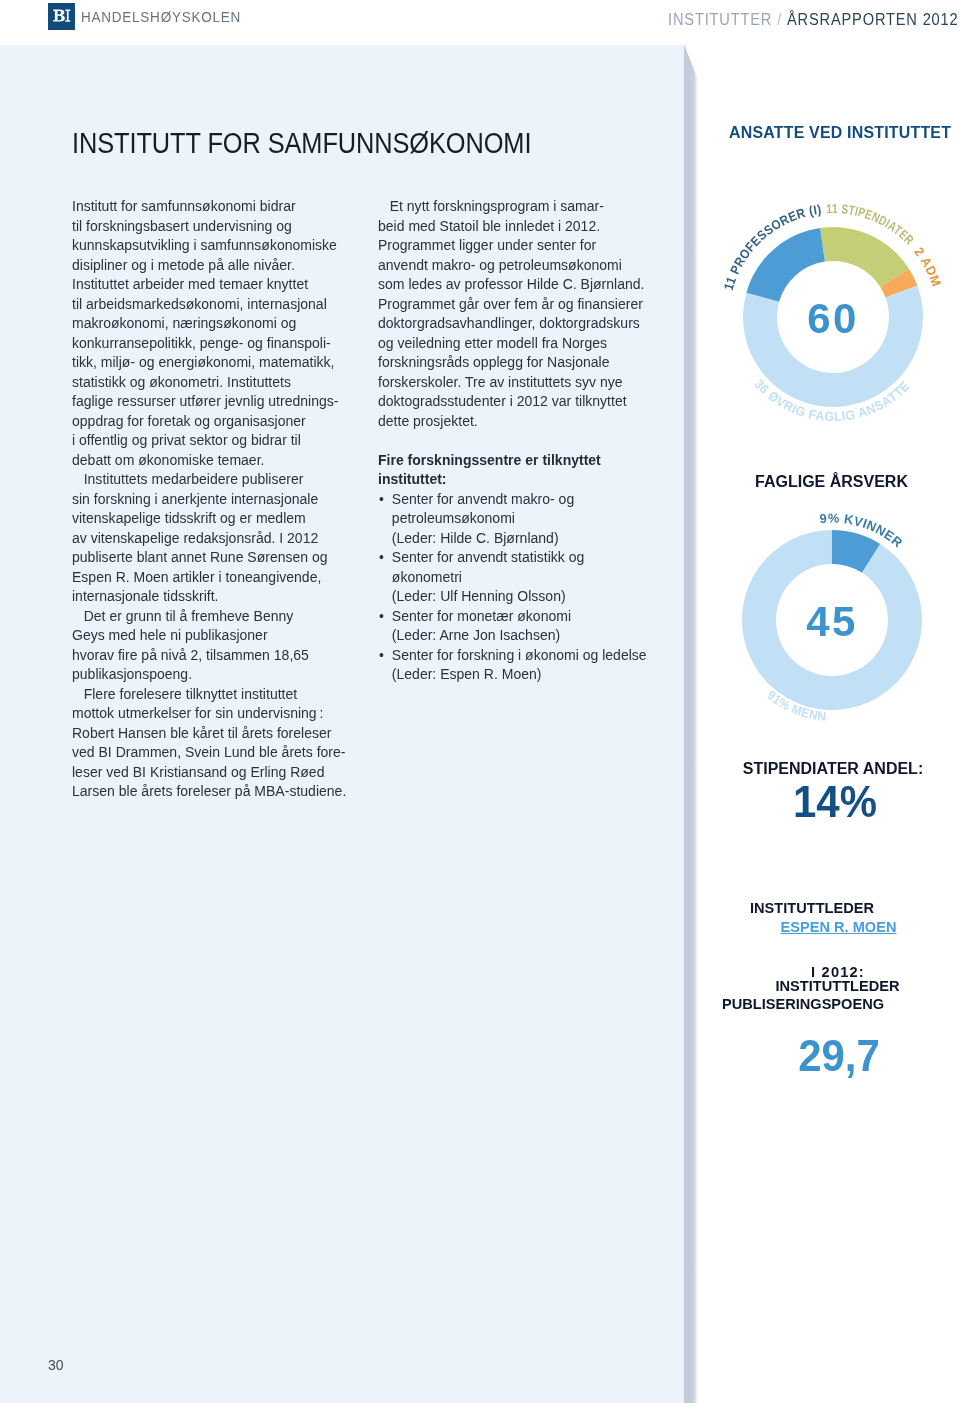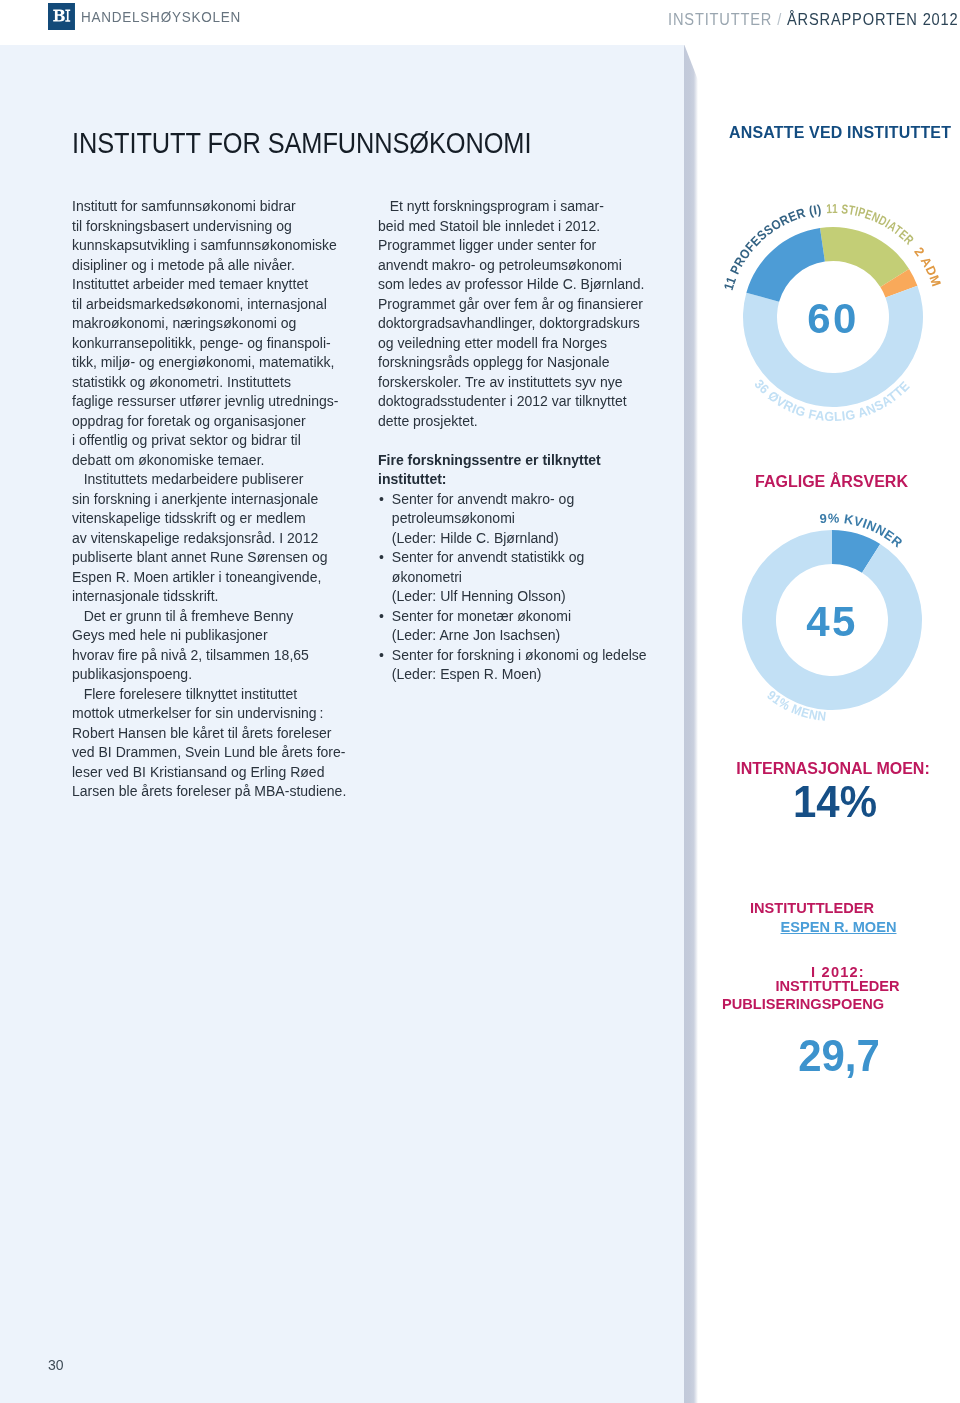--- a/index.html
+++ b/index.html
@@ -47,21 +47,21 @@
   .bullets{margin:0;padding:0;list-style:none;}
   .bullets li{position:relative;padding-left:15px;}
   .bullets li:before{content:"\2022";position:absolute;left:1px;top:0;}
 
   
   .donut{position:absolute;}
   .donut svg{display:block;overflow:visible;}
   .ctr{font-family:"Liberation Sans",sans-serif;font-weight:700;font-size:42px;fill:#3d93cd;letter-spacing:2.5px;}
   .arclbl{font-family:"Liberation Sans",sans-serif;font-weight:700;letter-spacing:0.4px;}
 
-  .sect-label{position:absolute;text-align:center;font-weight:700;color:#be185d;white-space:nowrap;}
+  .sect-label{position:absolute;text-align:center;font-weight:700;color:#0f172a;white-space:nowrap;}
   .big-num{position:absolute;text-align:center;font-weight:700;color:#164f86;
            transform:scaleX(0.94);transform-origin:50% 0;}
   .big-num.lt{color:#3d93cd;}
   .lbl-sub{position:absolute;text-align:center;font-weight:700;color:#4a9ed8;}
 
   .pagenum{position:absolute;left:48px;top:1357px;font-size:14px;color:#3f4b56;}
 </style>
 </head>
 <body>
 
@@ -211,21 +211,21 @@
           <path d="M 168.22441154810969 44.010486704818646 A 90 90 0 1 1 119.99999999999999 30 L 119.99999999999999 64 A 56 56 0 1 0 150.00630051882382 72.71763617188716 Z" fill="#c2e0f5"></path>
         </g>
       <g id="d2-labels">
           <text class="arclbl" font-size="13" fill="#3a7ba8"><textPath xlink:href="#d2-lp-0" startOffset="0" text-anchor="start" textLength="84.23" lengthAdjust="spacingAndGlyphs">9% KVINNER</textPath></text>
           <text class="arclbl" font-size="13" fill="#c2e0f5"><textPath xlink:href="#d2-lp-1" startOffset="0" text-anchor="start" textLength="65.22" lengthAdjust="spacingAndGlyphs">91% MENN</textPath></text>
         </g>
       <text id="d2-center" class="ctr" x="120" y="121.5" text-anchor="middle" dominant-baseline="central">45</text>
     </svg>
   </div>
 
-  <div class="sect-label" style="left:713px;top:760px;width:240px;font-size:16px;">INTERNASJONAL MOEN:</div>
+  <div class="sect-label" style="left:713px;top:760px;width:240px;font-size:16px;">STIPENDIATER ANDEL:</div>
   <div class="big-num" style="left:714.5px;top:777px;width:240px;font-size:44.6px;">14%</div>
 
   <div class="sect-label" style="left:692px;top:900px;width:240px;font-size:14.6px;">INSTITUTTLEDER</div>
   <div class="lbl-sub" style="left:718.5px;top:919px;width:240px;font-size:14.6px;text-decoration:underline;">ESPEN R. MOEN</div>
 
   <div class="sect-label" style="left:717.5px;top:978px;width:240px;font-size:14.6px;">INSTITUTTLEDER</div>
   <div class="sect-label" style="left:683px;top:996px;width:240px;font-size:14.6px;">PUBLISERINGSPOENG</div>
   <div class="sect-label" style="left:718px;top:964px;width:240px;font-size:14.6px;letter-spacing:1.2px;">I 2012:</div>
   <div class="big-num lt" style="left:719px;top:1031px;width:240px;font-size:44.6px;">29,7</div>
 

